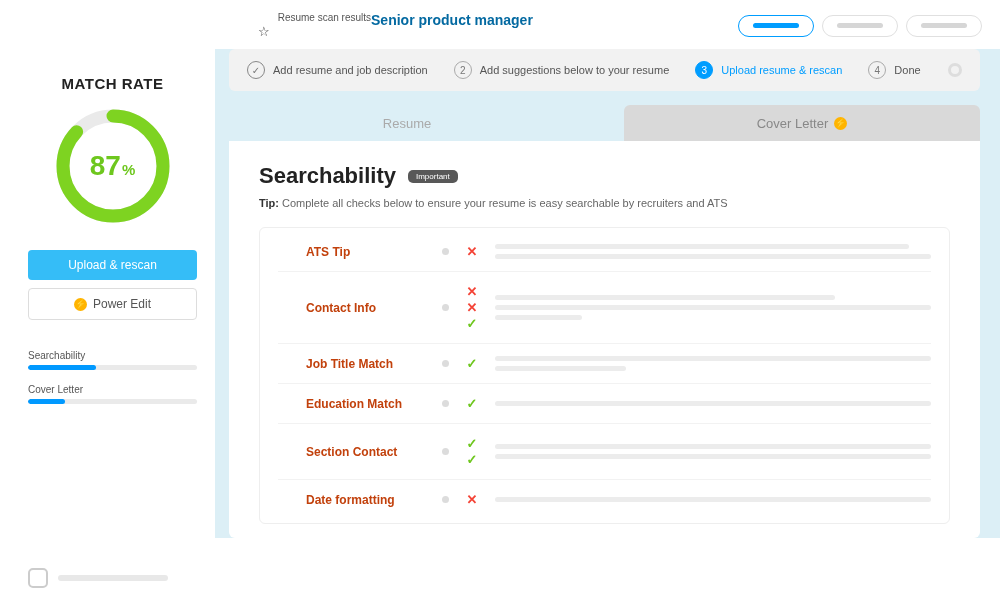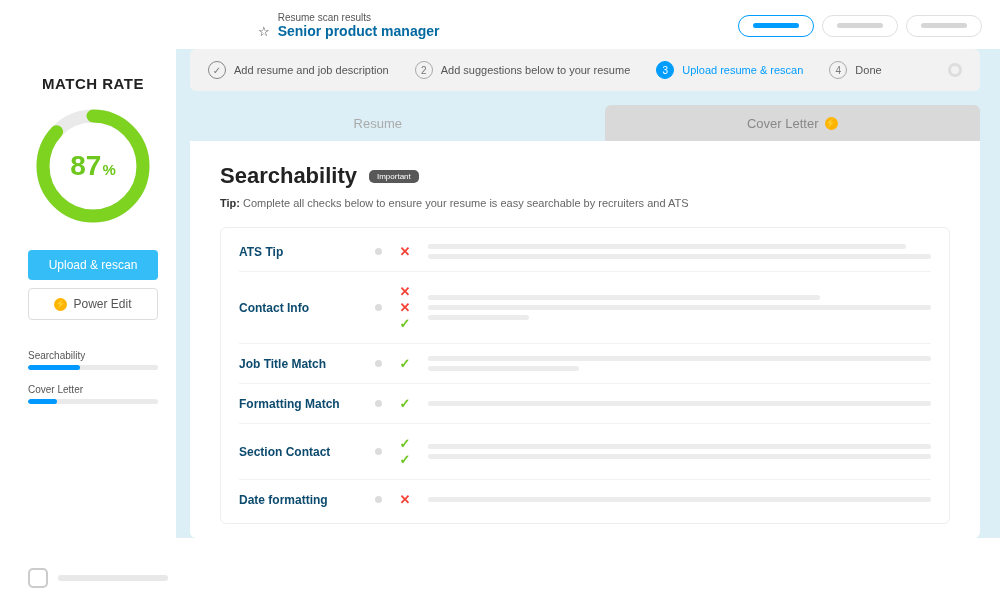--- a/index.html
+++ b/index.html
@@ -1,31 +1,31 @@
 <!DOCTYPE html>
 <html><head>
 <meta charset="utf-8">
 <style>
   * { box-sizing: border-box; margin: 0; padding: 0; }
   body { font-family: -apple-system, "Segoe UI", Arial, sans-serif; background: #fff; font-size: 13px; color: #333; width: 1000px; height: 600px; overflow: hidden; }
 
   .header { display: flex; align-items: center; padding: 12px 18px 10px 258px; gap: 40px; }
   .header-left { display: flex; align-items: flex-start; gap: 8px; }
   .star { font-size: 13px; color: #333; margin-top: 12px; }
-  .header-text { display: flex; flex-direction: column; }
+  .header-text { display: flex; }
   .subtitle { font-size: 10px; color: #555; }
   .title { font-size: 14px; font-weight: 600; color: #0369a1; }
   .header-right { margin-left: auto; display: flex; gap: 8px; }
   .pill { width: 76px; height: 22px; border-radius: 12px; background: #fff; border: 1px solid #e0e0e0; display: flex; align-items: center; justify-content: center; }
   .pill.active { border: 1px solid #009dff; }
   .pill-bar { height: 5px; border-radius: 3px; background: #d6d6d6; width: 46px; }
   .pill.active .pill-bar { background: #009dff; }
 
   .layout { display: flex; }
-  .sidebar { width: 176px; padding: 26px 18px 0 28px; }
+  .sidebar { width: 215px; padding: 26px 18px 0 28px; }
   .match-heading { font-size: 15px; font-weight: 700; letter-spacing: 0.5px; margin-bottom: 14px; text-align: center; color: #222; }
   .gauge { width: 120px; height: 120px; margin: 0 auto 24px; position: relative; }
   .gauge svg { transform: rotate(-90deg); }
   .gauge-label { position: absolute; top: 50%; left: 50%; transform: translate(-50%, -50%); font-size: 28px; font-weight: 700; color: #6ec71e; }
   .gauge-label .pct { font-size: 15px; font-weight: 600; margin-left: 1px; }
   .btn { display: block; width: 100%; text-align: center; padding: 8px 0; border-radius: 4px; font-size: 12px; border: none; cursor: pointer; margin-bottom: 8px; }
   .btn-primary { background: #35bdf7; color: #fff; }
   .btn-secondary { background: #fff; border: 1px solid #ddd; color: #555; display: flex; align-items: center; justify-content: center; gap: 6px; }
   .bolt { width: 13px; height: 13px; border-radius: 50%; background: #ffb400; display: inline-flex; align-items: center; justify-content: center; color: #fff; font-size: 9px; }
 
@@ -55,21 +55,21 @@
   .panel { background: #fff; margin: 0 20px 0 14px; padding: 22px 30px 14px; border-radius: 0 0 6px 6px; }
   .panel-header { display: flex; align-items: center; gap: 12px; margin-bottom: 8px; }
   .panel-title { font-size: 22px; font-weight: 600; color: #222; }
   .badge { background: #585858; color: #fff; font-size: 8px; padding: 2px 8px; border-radius: 5px; }
   .tip-line { font-size: 11px; color: #666; margin-bottom: 18px; }
   .tip-line b { color: #333; }
 
   .card { border: 1px solid #eee; border-radius: 6px; padding: 4px 18px; }
   .row { display: flex; align-items: center; padding: 12px 0; border-bottom: 1px solid #f2f2f2; gap: 14px; }
   .row:last-child { border-bottom: none; }
-  .row-label { width: 122px; font-size: 12px; font-weight: 600; color: #0c4a6e; }
+  .row-label { width: 122px; font-size: 12px; font-weight: 600; color: #c2410c; margin-left: 28px; }
   .dot { width: 7px; height: 7px; border-radius: 50%; background: #dcdcdc; flex-shrink: 0; }
   .status-col { width: 18px; display: flex; flex-direction: column; gap: 1px; align-items: center; }
   .x { color: #f44336; font-size: 13px; font-weight: 700; }
   .ck { color: #6ec71e; font-size: 13px; font-weight: 700; }
   .line-col { flex: 1; display: flex; flex-direction: column; gap: 5px; }
   .ln { height: 5px; border-radius: 3px; background: #ececec; }
 </style>
 </head>
 <body>
 
@@ -194,21 +194,21 @@
             <span class="dot"></span>
             <div class="status-col">
               <span class="ck">✓</span>
             </div>
             <div class="line-col">
               <div class="ln" style="width:100%"></div>
               <div class="ln" style="width:30%"></div>
             </div>
           </div>
           <div class="row">
-            <div class="row-label">Formatting Match</div>
+            <div class="row-label">Education Match</div>
             <span class="dot"></span>
             <div class="status-col">
               <span class="ck">✓</span>
             </div>
             <div class="line-col">
               <div class="ln" style="width:100%"></div>
             </div>
           </div>
           <div class="row">
             <div class="row-label">Section Contact</div>

